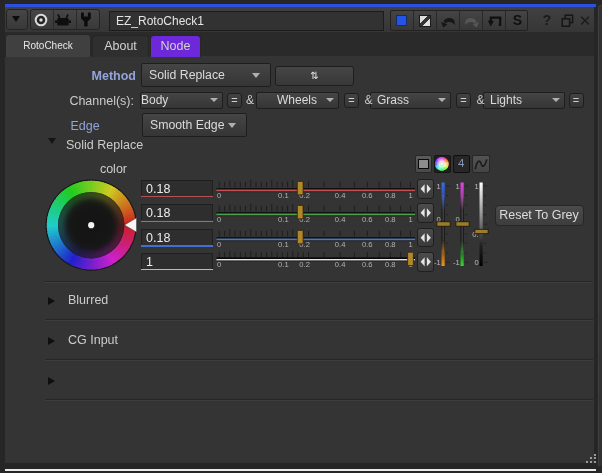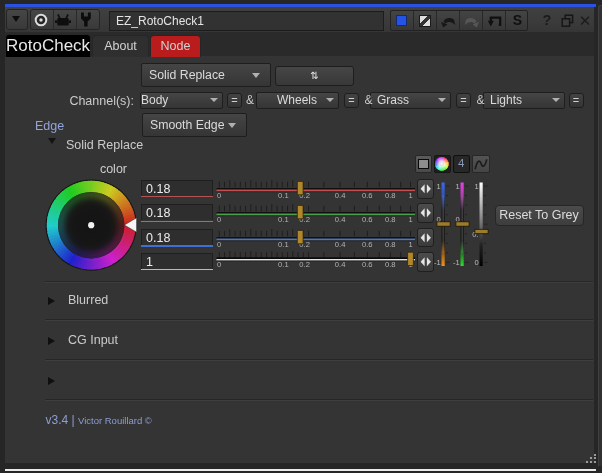--- a/index.html
+++ b/index.html
@@ -45,43 +45,44 @@
       <path d="M11.8,11.8 L13.2,11.8 L13.2,4.6 L3.8,4.6 L3.8,8.4" fill="none" stroke="#101010" stroke-width="2.2"></path>
       <polygon points="0.8,7.8 6.8,7.8 3.8,13.4" fill="#101010"></polygon>
     </svg>
     <div class="abs" style="left:506px;top:10px;width:23px;height:21px;color:#101010;font-size:14px;font-weight:bold;text-align:center;line-height:21px">S</div>
     <div class="abs" style="left:536px;top:10px;width:22px;height:21px;color:#1b1b1b;font-size:14.5px;font-weight:bold;text-align:center;line-height:21px">?</div>
     <svg style="position:absolute;left:561px;top:14px" width="13" height="13" xmlns="http://www.w3.org/2000/svg">
       <rect x="4.2" y="1.2" width="7.4" height="7.4" fill="none" stroke="#161616" stroke-width="1.5"></rect>
       <rect x="1.2" y="4.8" width="7.4" height="7.4" fill="#3d3d3d" stroke="#161616" stroke-width="1.5"></rect>
     </svg>
     <div class="abs" style="left:576px;top:9.5px;width:18px;height:21px;color:#1b1b1b;font-size:15px;text-align:center;line-height:21px">✕</div>
-    <div class="abs" style="left:5px;top:33.5px;width:86px;height:23px;background:#000000;border:1px solid #272727;border-bottom:none;border-radius:4px 4px 0 0;color:#e7e7e7;font-size:17px;text-align:center;line-height:22px">RotoCheck</div>
+    <div class="abs" style="left:5px;top:33.5px;width:86px;height:23px;background:#404040;border:1px solid #272727;border-bottom:none;border-radius:4px 4px 0 0;color:#e7e7e7;font-size:10px;text-align:center;line-height:22px">RotoCheck</div>
     <div class="abs" style="left:92px;top:35px;width:57px;height:22px;background:#2f2f2f;border:1px solid #262626;border-bottom:none;border-radius:4px 4px 0 0;color:#d2d2d2;font-size:12.5px;text-align:center;line-height:21px">About</div>
-    <div class="abs" style="left:150px;top:35px;width:51px;height:22px;background:#b91c1c;border:1px solid #262626;border-bottom:none;border-radius:4px 4px 0 0;color:#d2d2d2;font-size:12.5px;text-align:center;line-height:21px">Node</div>
+    <div class="abs" style="left:150px;top:35px;width:51px;height:22px;background:#6d28d9;border:1px solid #262626;border-bottom:none;border-radius:4px 4px 0 0;color:#d2d2d2;font-size:12.5px;text-align:center;line-height:21px">Node</div>
+    <div class="blul" style="left:36px;top:69px;width:100px;text-align:right;font-weight:bold">Method</div>
     <div class="dd" style="left:141px;top:63px;width:130px;height:24px;font-size:12.3px;line-height:22px;padding-left:7px">Solid Replace</div>
     <div class="ddarrow" style="left:252px;top:73px"></div>
     <div class="abs" style="left:275px;top:66px;width:79px;height:20px;background:linear-gradient(#464646,#383838);border:1px solid #1e1e1e;border-radius:3px;color:#e8e8e8;font-size:10px;text-align:center;line-height:18px">⇅</div>
     <div class="lbl" style="left:34px;top:94px;width:100px;text-align:right">Channel(s):</div>
     <div class="dd" style="left:140px;top:91.5px;width:83px;height:17px;font-size:12px;line-height:15.5px;padding-left:0">Body</div>
     <div class="ddarrow" style="left:210px;top:97.5px;border-left-width:4px;border-right-width:4px;border-top-width:4.5px"></div>
     <div class="dd" style="left:256px;top:91.5px;width:83px;height:17px;font-size:12px;line-height:15.5px;padding-left:20px">Wheels</div>
     <div class="ddarrow" style="left:326px;top:97.5px;border-left-width:4px;border-right-width:4px;border-top-width:4.5px"></div>
     <div class="dd" style="left:370px;top:91.5px;width:81px;height:17px;font-size:12px;line-height:15.5px;padding-left:6px">Grass</div>
     <div class="ddarrow" style="left:438px;top:97.5px;border-left-width:4px;border-right-width:4px;border-top-width:4.5px"></div>
     <div class="dd" style="left:483px;top:91.5px;width:82px;height:17px;font-size:12px;line-height:15.5px;padding-left:6px">Lights</div>
     <div class="ddarrow" style="left:552px;top:97.5px;border-left-width:4px;border-right-width:4px;border-top-width:4.5px"></div>
     <div class="eqbtn" style="left:227px;top:92.5px">=</div>
     <div class="eqbtn" style="left:344px;top:92.5px">=</div>
     <div class="eqbtn" style="left:456px;top:92.5px">=</div>
     <div class="eqbtn" style="left:568.5px;top:92.5px">=</div>
     <div class="lbl" style="left:246px;top:93px;font-size:12px">&amp;</div>
     <div class="lbl" style="left:364.5px;top:93px;font-size:12px">&amp;</div>
     <div class="lbl" style="left:476.5px;top:93px;font-size:12px">&amp;</div>
-    <div class="blul" style="left:35px;top:118.5px;width:100px;text-align:left">Edge</div>
+    <div class="blul" style="left:35px;top:118.5px;width:100px;text-align:center">Edge</div>
     <div class="dd" style="left:142px;top:113px;width:105px;height:24px;font-size:12.3px;line-height:22px;padding-left:7px">Smooth Edge</div>
     <div class="ddarrow" style="left:228px;top:123px"></div>
     <div class="tri-r" style="left:48px;top:138.2px;border-top:6.2px solid #141414;border-bottom:0;border-left:4.8px solid transparent;border-right:4.8px solid transparent;width:0"></div>
     <div class="lbl" style="left:66px;top:137.5px">Solid Replace</div>
     <div class="lbl" style="left:27px;top:162px;width:100px;text-align:right">color</div>
     <svg style="position:absolute;left:43px;top:177px" width="97" height="97" xmlns="http://www.w3.org/2000/svg">
       <defs>
         <radialGradient id="fade" cx="50%" cy="50%" r="50%">
           <stop offset="0%" stop-color="#141414" stop-opacity="1"></stop>
           <stop offset="52%" stop-color="#141414" stop-opacity="0.82"></stop>
@@ -567,21 +568,20 @@
     <div class="abs" style="left:44.5px;top:320px;width:548px;height:1px;background:#3e3e3e"></div>
     <div class="abs" style="left:44.5px;top:358.5px;width:548px;height:1px;background:#262626"></div>
     <div class="abs" style="left:44.5px;top:359.5px;width:548px;height:1px;background:#3e3e3e"></div>
     <div class="abs" style="left:44.5px;top:399px;width:548px;height:1px;background:#262626"></div>
     <div class="abs" style="left:44.5px;top:400px;width:548px;height:1px;background:#3e3e3e"></div>
     <div class="tri-r" style="left:48px;top:297px"></div>
     <div class="lbl" style="left:68px;top:293px">Blurred</div>
     <div class="tri-r" style="left:48px;top:336.5px"></div>
     <div class="lbl" style="left:68px;top:332.5px">CG Input</div>
     <div class="tri-r" style="left:48px;top:377px"></div>
-    <div class="abs" style="left:45.5px;top:413px;color:#8d9ed2;font-size:12px">v3.4 <span style="font-size:12px">|</span> <span style="font-size:9.5px">Victor Rouillard ©</span></div>
     <div class="abs" style="left:5px;top:468.8px;width:591px;height:2.6px;background:#e9e9e9"></div>
     <div class="abs" style="left:597.5px;top:5px;width:5px;height:461px;background:#313131;border-left:1px solid #404040;border-top:1px solid #404040;border-radius:3px 0 0 0"></div>
     <div class="abs" style="left:594px;top:453.5px;width:2px;height:2px;background:#9a9a9a"></div>
     <div class="abs" style="left:590px;top:457.4px;width:2px;height:2px;background:#9a9a9a"></div>
     <div class="abs" style="left:594px;top:457.4px;width:2px;height:2px;background:#9a9a9a"></div>
     <div class="abs" style="left:586px;top:461.3px;width:2px;height:2px;background:#9a9a9a"></div>
     <div class="abs" style="left:590px;top:461.3px;width:2px;height:2px;background:#9a9a9a"></div>
     <div class="abs" style="left:594px;top:461.3px;width:2px;height:2px;background:#9a9a9a"></div>
   </div>
 </body></html>

